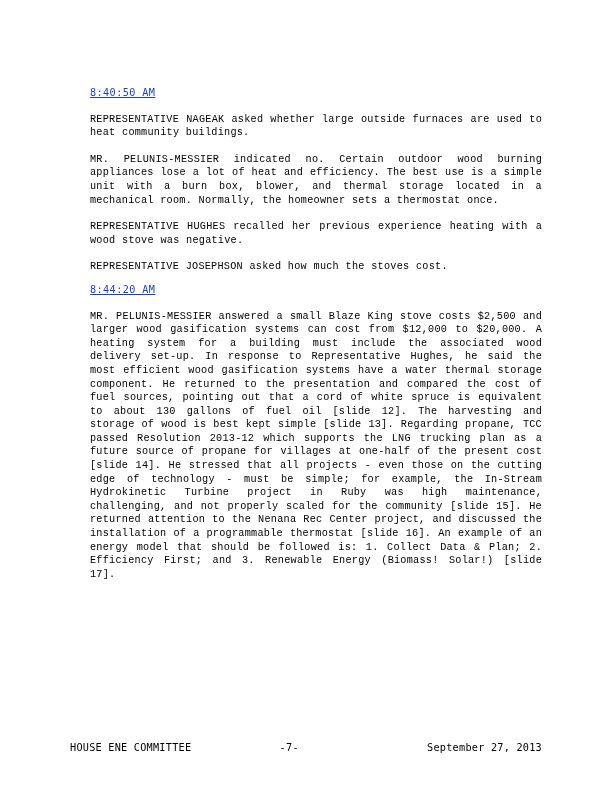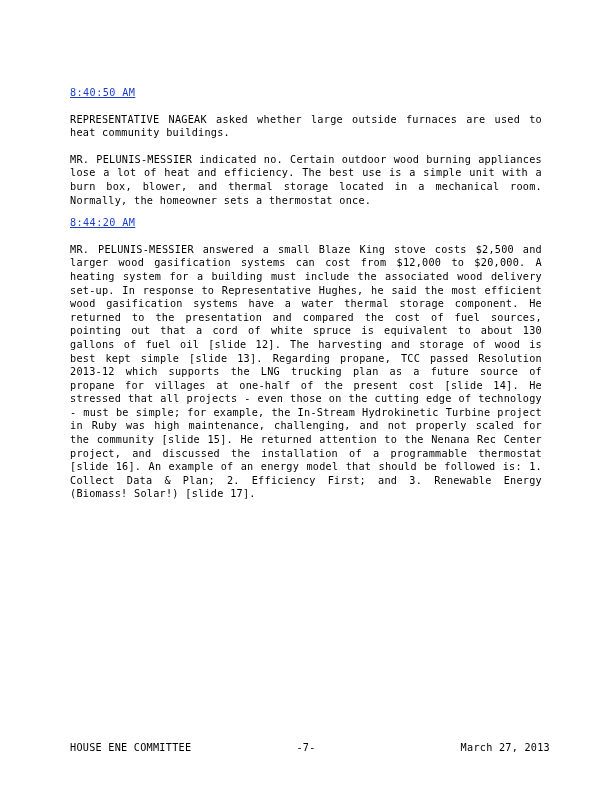--- a/index.html
+++ b/index.html
@@ -11,54 +11,55 @@
     width: 612px;
     height: 792px;
     font-family: "DejaVu Sans Mono", "Liberation Mono", monospace;
     color: #000000;
   }
   .page {
     position: relative;
     width: 612px;
     height: 792px;
     box-sizing: border-box;
-    padding: 86px 70px 0 70px;
+    padding: 86px 70px 0 90px;
   }
   .timestamp {
     color: #1a3fcf;
     text-decoration: underline;
     font-size: 10.2px;
     line-height: 13.6px;
     letter-spacing: 0.4px;
     margin: 0 0 13px 0;
     display: block;
     width: max-content;
   }
   p.para {
     margin: 0 0 13px 0;
     font-size: 10.2px;
     line-height: 13.6px;
     letter-spacing: 0.25px;
     text-align: justify;
     text-justify: inter-word;
     word-spacing: 0.2px;
+    font-family: Liberation Mono, monospace;
   }
   p.para:last-child {
     margin-bottom: 0;
   }
   .block {
     margin-bottom: 0;
   }
   .spacer-sm {
     height: 9px;
   }
   .footer {
     position: absolute;
     left: 70px;
-    right: 62px;
+    right: 70px;
     bottom: 37px;
     font-size: 10.2px;
     line-height: 13.6px;
     letter-spacing: 0.25px;
     display: flex;
     justify-content: space-between;
     align-items: baseline;
     gap: 20px;
   }
   .footer-left {
@@ -75,29 +76,31 @@
 </head>
 <body>
 
 <div class="page">
 
   <a class="timestamp" href="#">8:40:50 AM</a>
 
   <div class="block">
     <p class="para">REPRESENTATIVE NAGEAK asked whether large outside furnaces are used to heat community buildings.</p>
     <p class="para">MR. PELUNIS-MESSIER indicated no.  Certain outdoor wood burning appliances lose a lot of heat and efficiency.  The best use is a simple unit with a burn box, blower, and thermal storage located in a mechanical room.  Normally, the homeowner sets a thermostat once.</p>
+    <p class="para">REPRESENTATIVE HUGHES recalled her previous experience heating with a wood stove was negative.</p>
+    <p class="para">REPRESENTATIVE JOSEPHSON asked how much the stoves cost.</p>
   </div>
 
   <div class="spacer-sm"></div>
 
   <a class="timestamp" href="#">8:44:20 AM</a>
 
   <div class="block">
     <p class="para">MR. PELUNIS-MESSIER answered a small Blaze King stove costs $2,500 and larger wood gasification systems can cost from $12,000 to $20,000.  A heating system for a building must include the associated wood delivery set-up.  In response to Representative Hughes, he said the most efficient wood gasification systems have a water thermal storage component.  He returned to the presentation and compared the cost of fuel sources, pointing out that a cord of white spruce is equivalent to about 130 gallons of fuel oil [slide 12].  The harvesting and storage of wood is best kept simple [slide 13].  Regarding propane, TCC passed Resolution 2013-12 which supports the LNG trucking plan as a future source of propane for villages at one-half of the present cost [slide 14].  He stressed that all projects - even those on the cutting edge of technology - must be simple; for example, the In-Stream Hydrokinetic Turbine project in Ruby was high maintenance, challenging, and not properly scaled for the community [slide 15].  He returned attention to the Nenana Rec Center project, and discussed the installation of a programmable thermostat [slide 16].  An example of an energy model that should be followed is:  1. Collect Data &amp; Plan; 2. Efficiency First; and 3. Renewable Energy (Biomass! Solar!) [slide 17].</p>
   </div>
 
   <div class="footer">
     <span class="footer-left">HOUSE ENE COMMITTEE</span>
     <span class="footer-center">-7-</span>
-    <span class="footer-right">March 27, 2013</span>
+    <span class="footer-right">September 27, 2013</span>
   </div>
 
 </div>
 
 </body></html>

